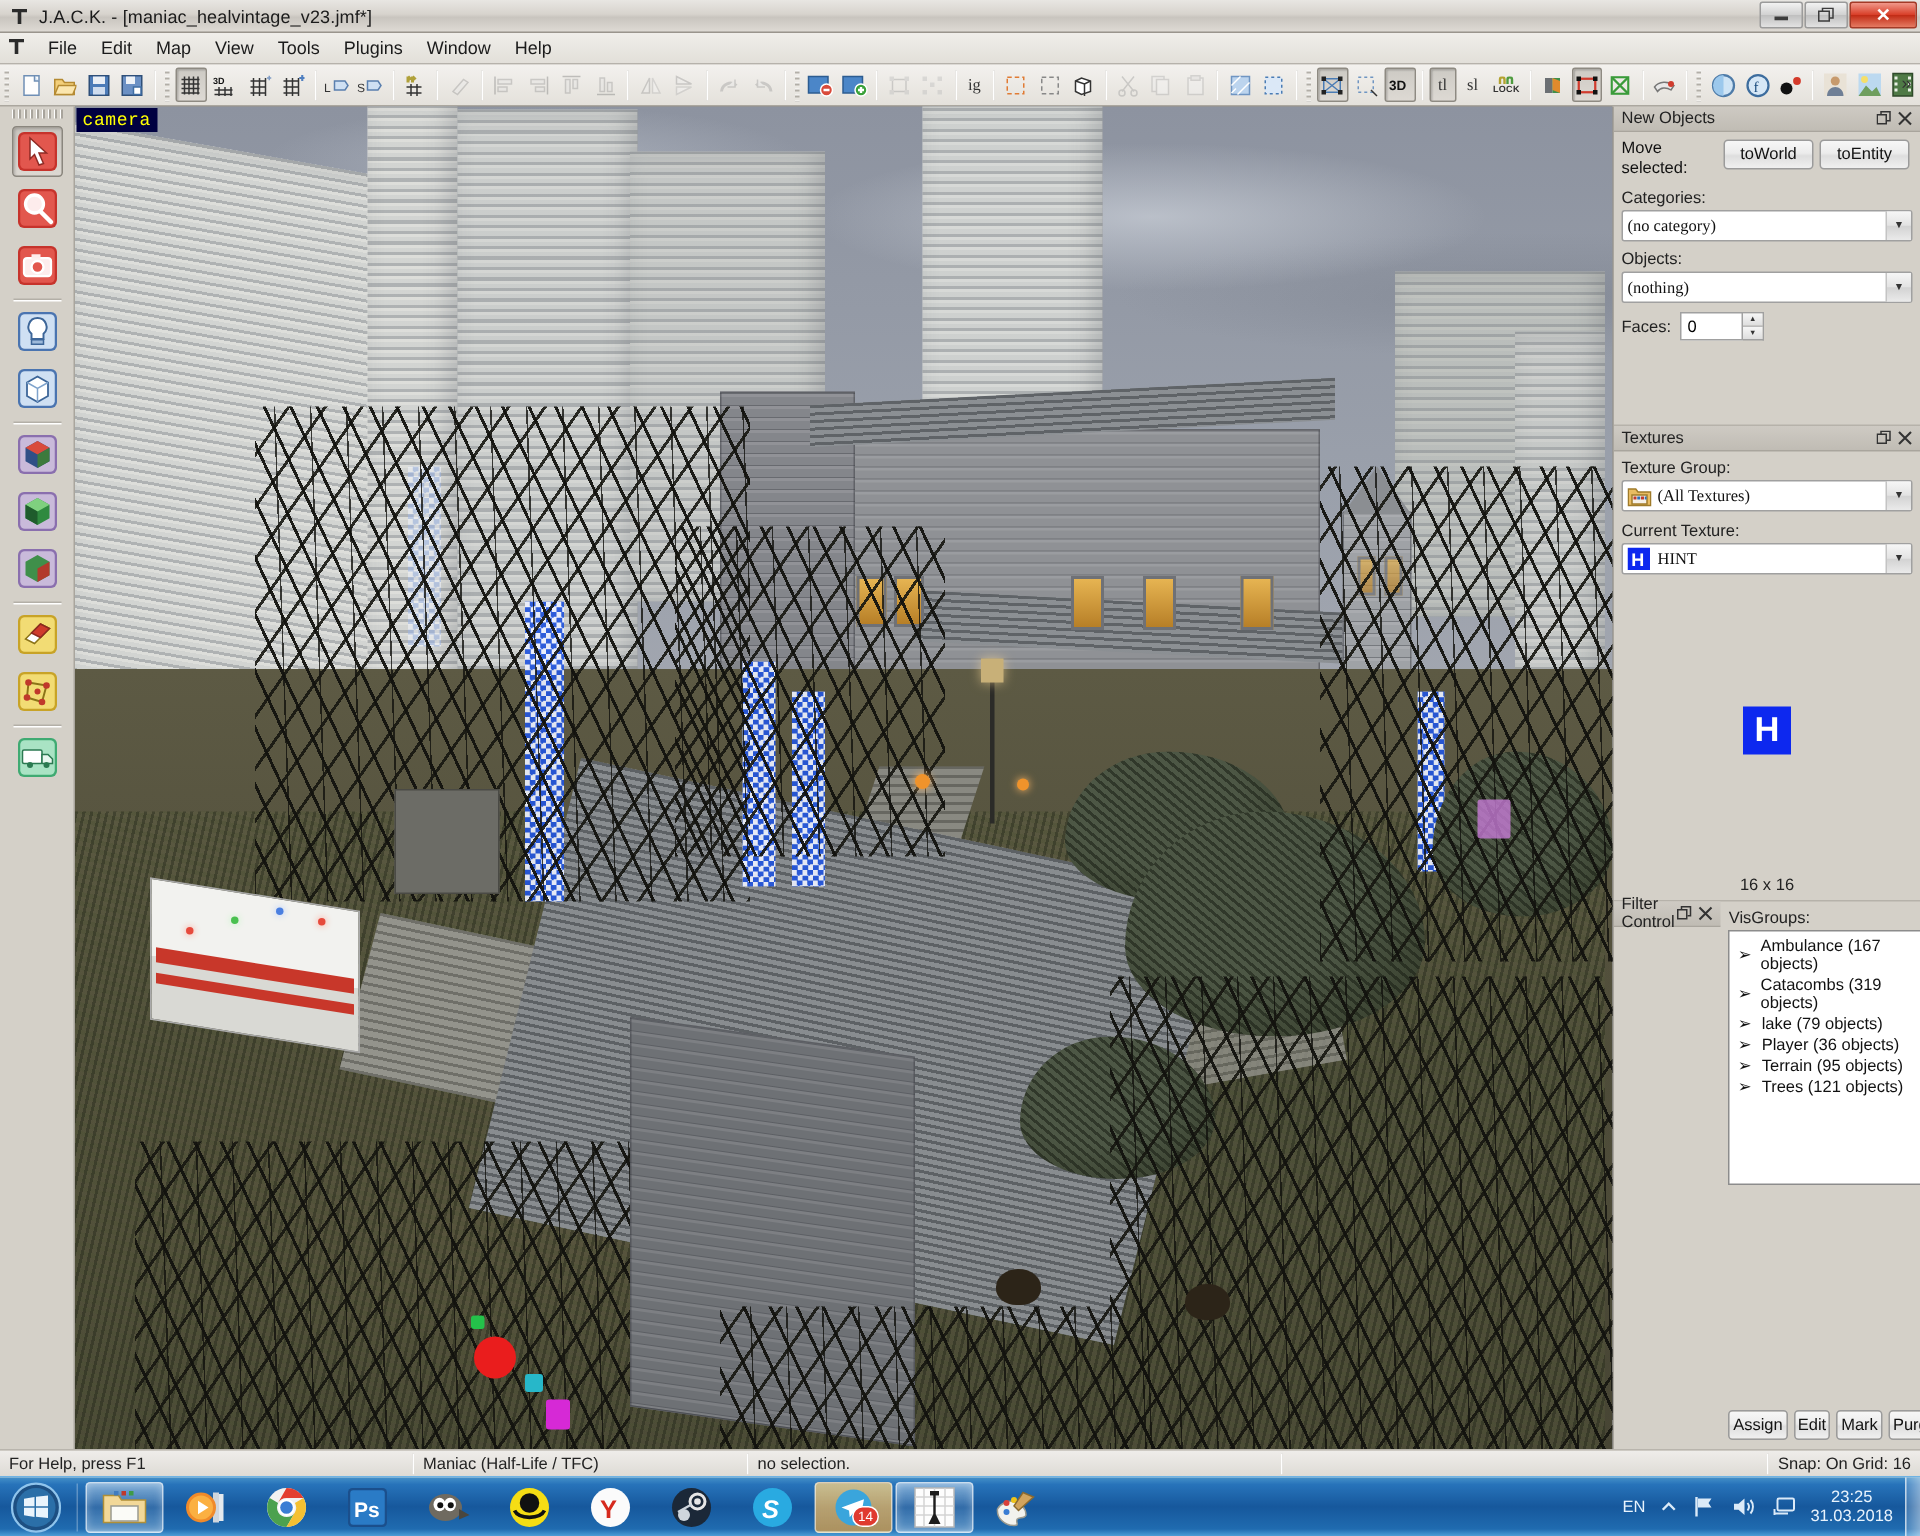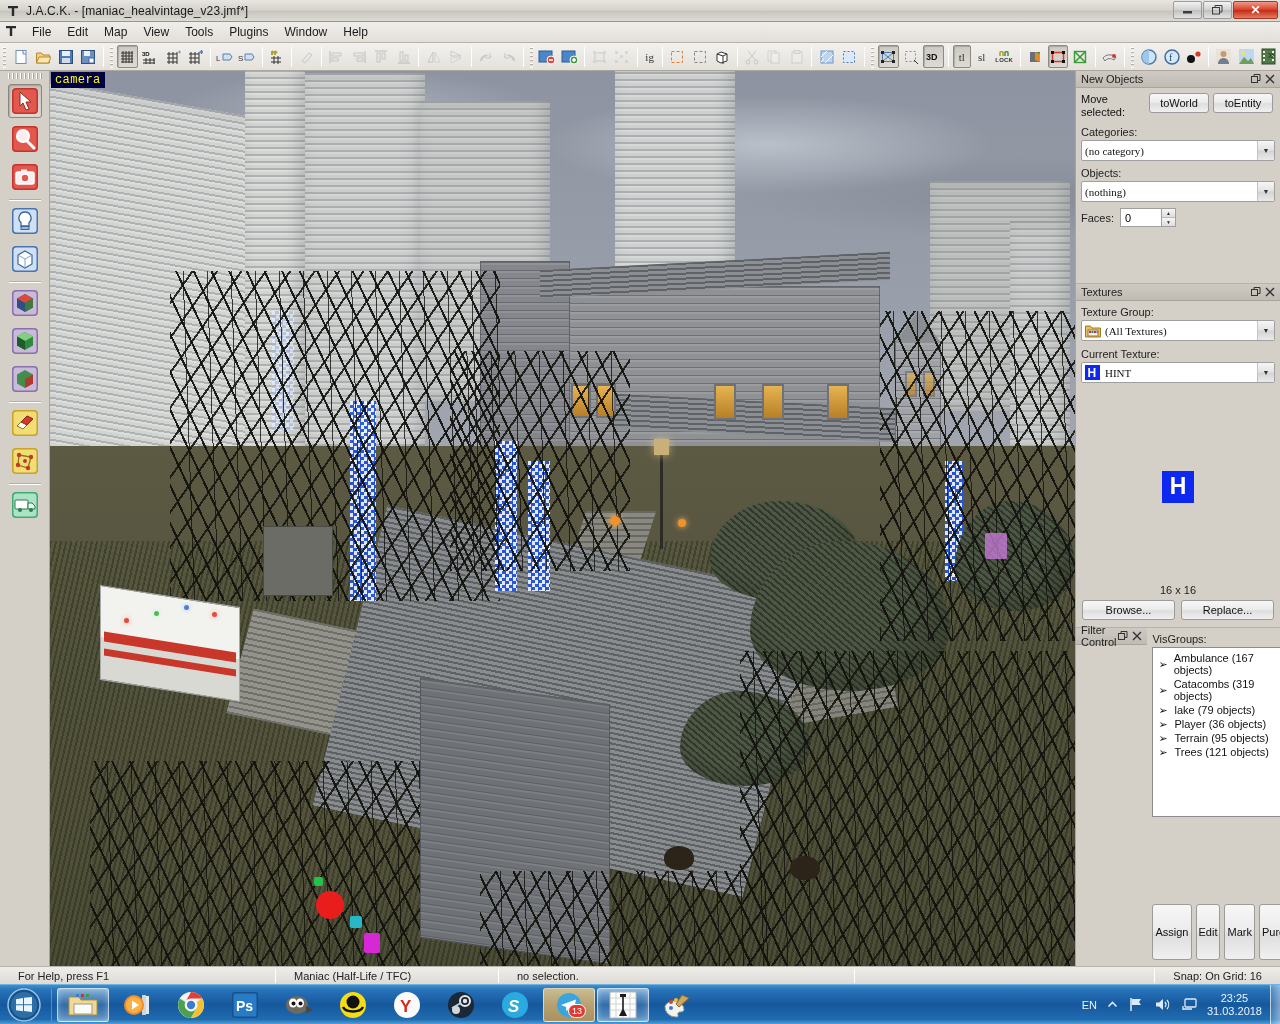--- a/index.html
+++ b/index.html
@@ -201,21 +201,21 @@
   }
   .visrow { display: flex; align-items: center; padding: 1px 3px; font-size: 11px; color: #111; }
   .vischeck { width: 13px; margin-right: 3px; font-size: 11px; line-height: 1; color: #111; }
 
   
   #statusbar {
     height: 18px; background: linear-gradient(to bottom,#efedea,#dedbd5);
     border-top: 1px solid #b9b5ad;
     display: flex; align-items: center; font-size: 11px; color: #222;
   }
-  #statusbar .sbcell { padding: 0 18px; height: 28px; display: flex; align-items: center; }
+  #statusbar .sbcell { padding: 0 6px; height: 28px; display: flex; align-items: center; }
   #statusbar .sbsep { width: 1px; height: 14px; background: #b3afa7; border-right: 1px solid #fff; }
 
   
   #taskbar {
     height: 40px; width: 1280px;
     background: linear-gradient(to bottom, rgba(60,140,200,.95) 0%, rgba(30,110,185,.95) 12%, rgba(16,84,155,.97) 50%, rgba(26,104,175,.97) 88%, rgba(70,155,215,.95) 100%);
     display: flex; align-items: center; position: relative;
     border-top: 1px solid #6fb3e4;
   }
   #startorb {
@@ -1043,24 +1043,20 @@
               </svg>
           </span>
           <span class="ctext">HINT</span>
           <span class="carrow">▼</span>
         </div>
       </div>
       <div id="texpreview">
         <div class="hintbox">H</div>
       </div>
       <div id="texsize">16 x 16</div>
-      <div style="display:flex;gap:6px;padding:0 6px 7px;">
-        <button class="btn" style="flex:1">Browse...</button>
-        <button class="btn" style="flex:1">Replace...</button>
-      </div>
     </div>
 
     <div class="panel" style="flex:1;display:flex;flex-direction:row;border-bottom:none;">
       <div class="panel-head">
         <span class="ph-title">Filter Control</span>
         <span class="ph-btn">
           <svg width="10" height="10">
               <rect x="0.5" y="2.5" width="6" height="6" fill="none" stroke="#333"></rect>
               <path d="M3 2.5V0.5h6v6H7" fill="none" stroke="#333"></path>
             </svg>
@@ -1094,21 +1090,21 @@
             <span class="vischeck">➢</span>
             <span>Terrain (95 objects)</span>
           </div>
           <div class="visrow">
             <span class="vischeck">➢</span>
             <span>Trees (121 objects)</span>
           </div>
         </div>
         <div style="flex:1"></div>
         <div style="display:flex;gap:4px;padding-top:6px;">
-          <button class="btn" style="flex:1;padding:21px 2px">Assign</button>
+          <button class="btn" style="flex:1;padding:3px 2px">Assign</button>
           <button class="btn" style="flex:1;padding:3px 2px">Edit</button>
           <button class="btn" style="flex:1;padding:3px 2px">Mark</button>
           <button class="btn" style="flex:1;padding:3px 2px">Purge</button>
         </div>
       </div>
     </div>
   </div>
 </div>
 
 <div id="statusbar">
@@ -1215,21 +1211,21 @@
     <svg width="28" height="28" viewBox="0 0 28 28">
       <circle cx="14" cy="14" r="13" fill="#29aae1"></circle>
       <text x="7" y="21" font-size="17" font-weight="bold" font-style="italic" font-family="Liberation Sans" fill="#ffffff">S</text>
     </svg>
   </div>
   <div class="taskitem" style="background:linear-gradient(to bottom,rgba(255,214,130,.75),rgba(230,160,60,.7));border:1px solid rgba(255,255,255,.55);border-radius:3px;">
     <svg width="28" height="28" viewBox="0 0 28 28">
       <circle cx="14" cy="14" r="12" fill="#3aa5dc"></circle>
       <path d="M6 14l15-5.5-2.5 13-5-3.5-2 2.5-.5-4.5z" fill="#fff"></path>
     </svg>
-    <span class="badge">13</span>
+    <span class="badge">14</span>
   </div>
   <div class="taskitem sel">
     <svg width="30" height="28" viewBox="0 0 30 28">
       <rect x="2" y="1" width="26" height="26" fill="#fdfdfd" stroke="#b7b7b7"></rect>
       <g stroke="#d3d3d3">
           <path d="M2 7h26M2 13h26M2 19h26M8 1v26M15 1v26M22 1v26"></path>
         </g>
       <path d="M12 3h6v3h-2.2v12.5l3.2 6.5h-8l3.2-6.5V6H12z" fill="#1c1c1c"></path>
     </svg>
   </div>

